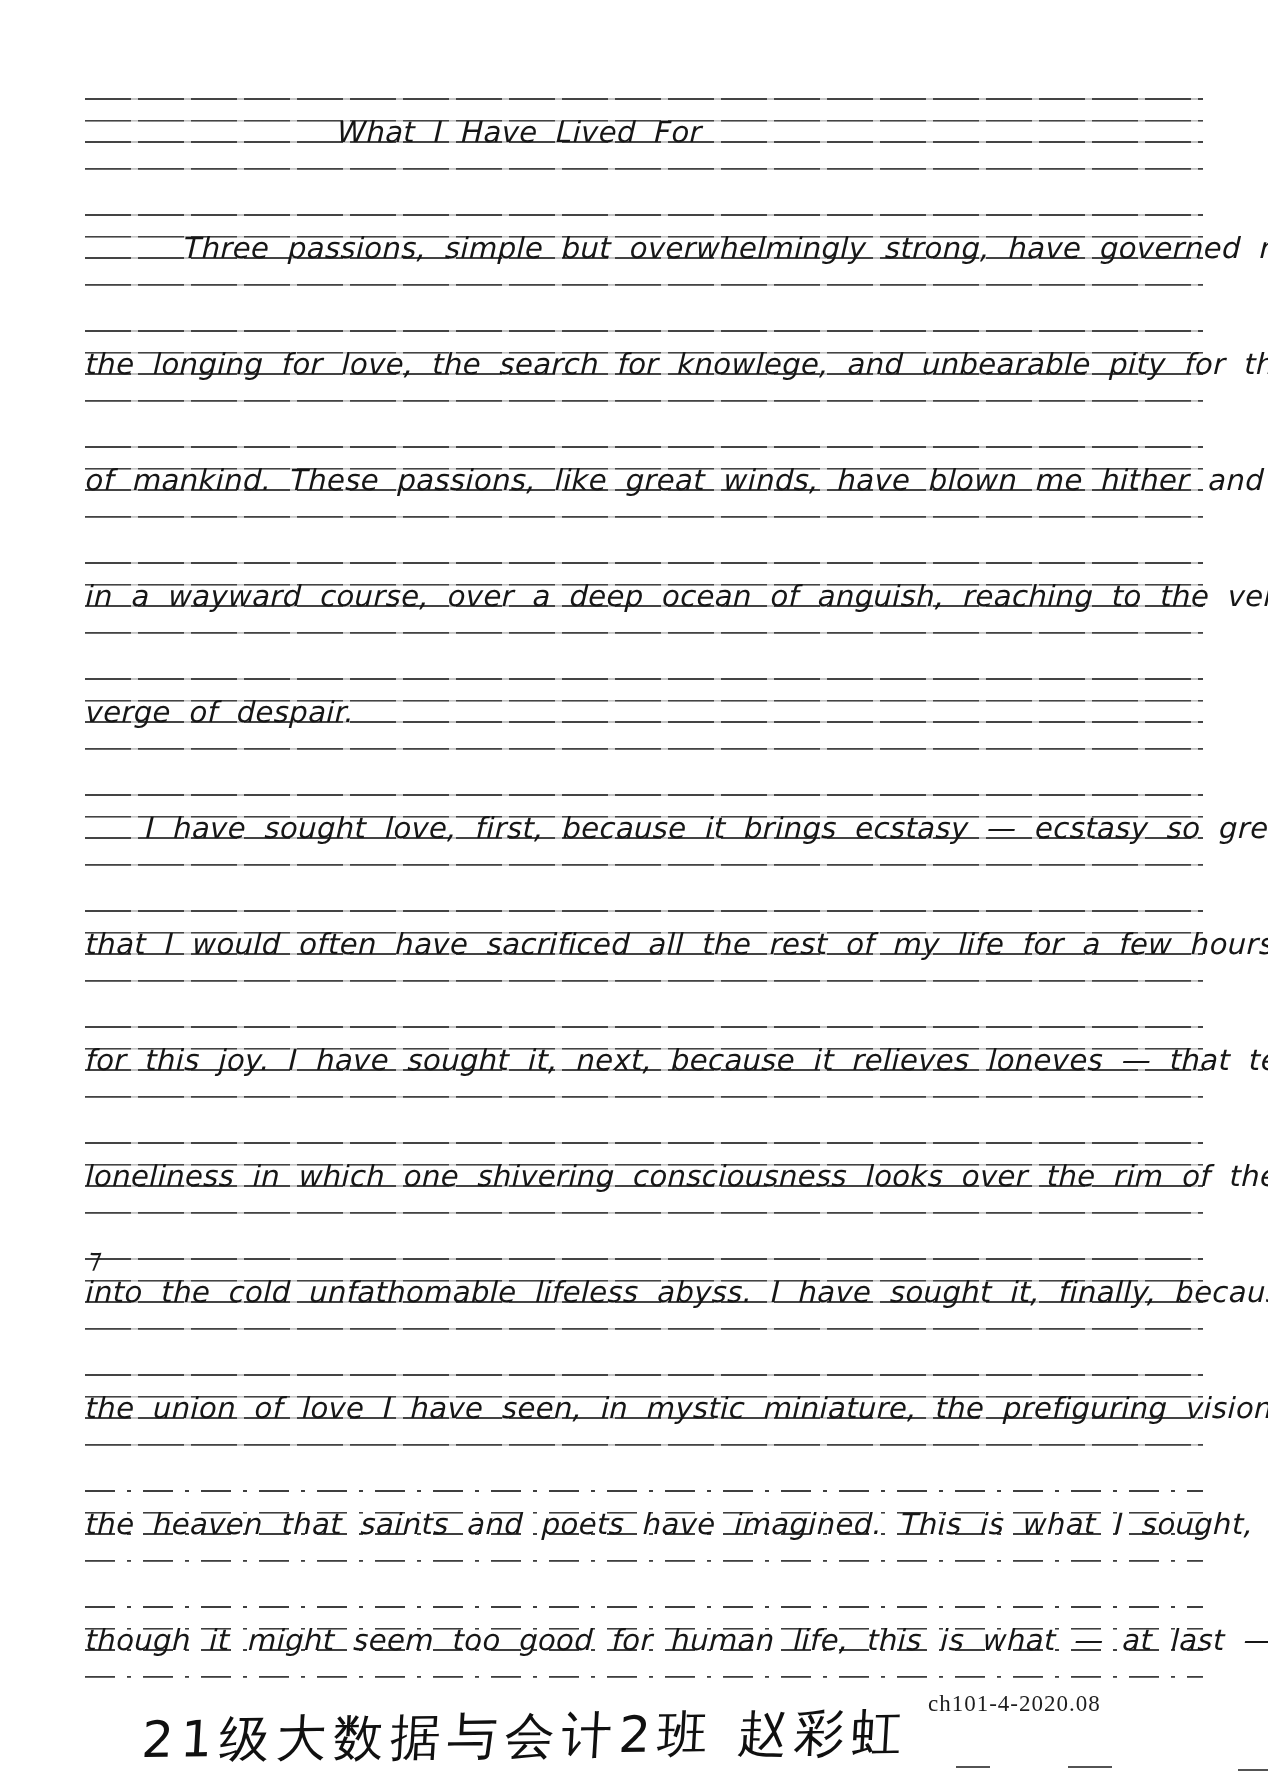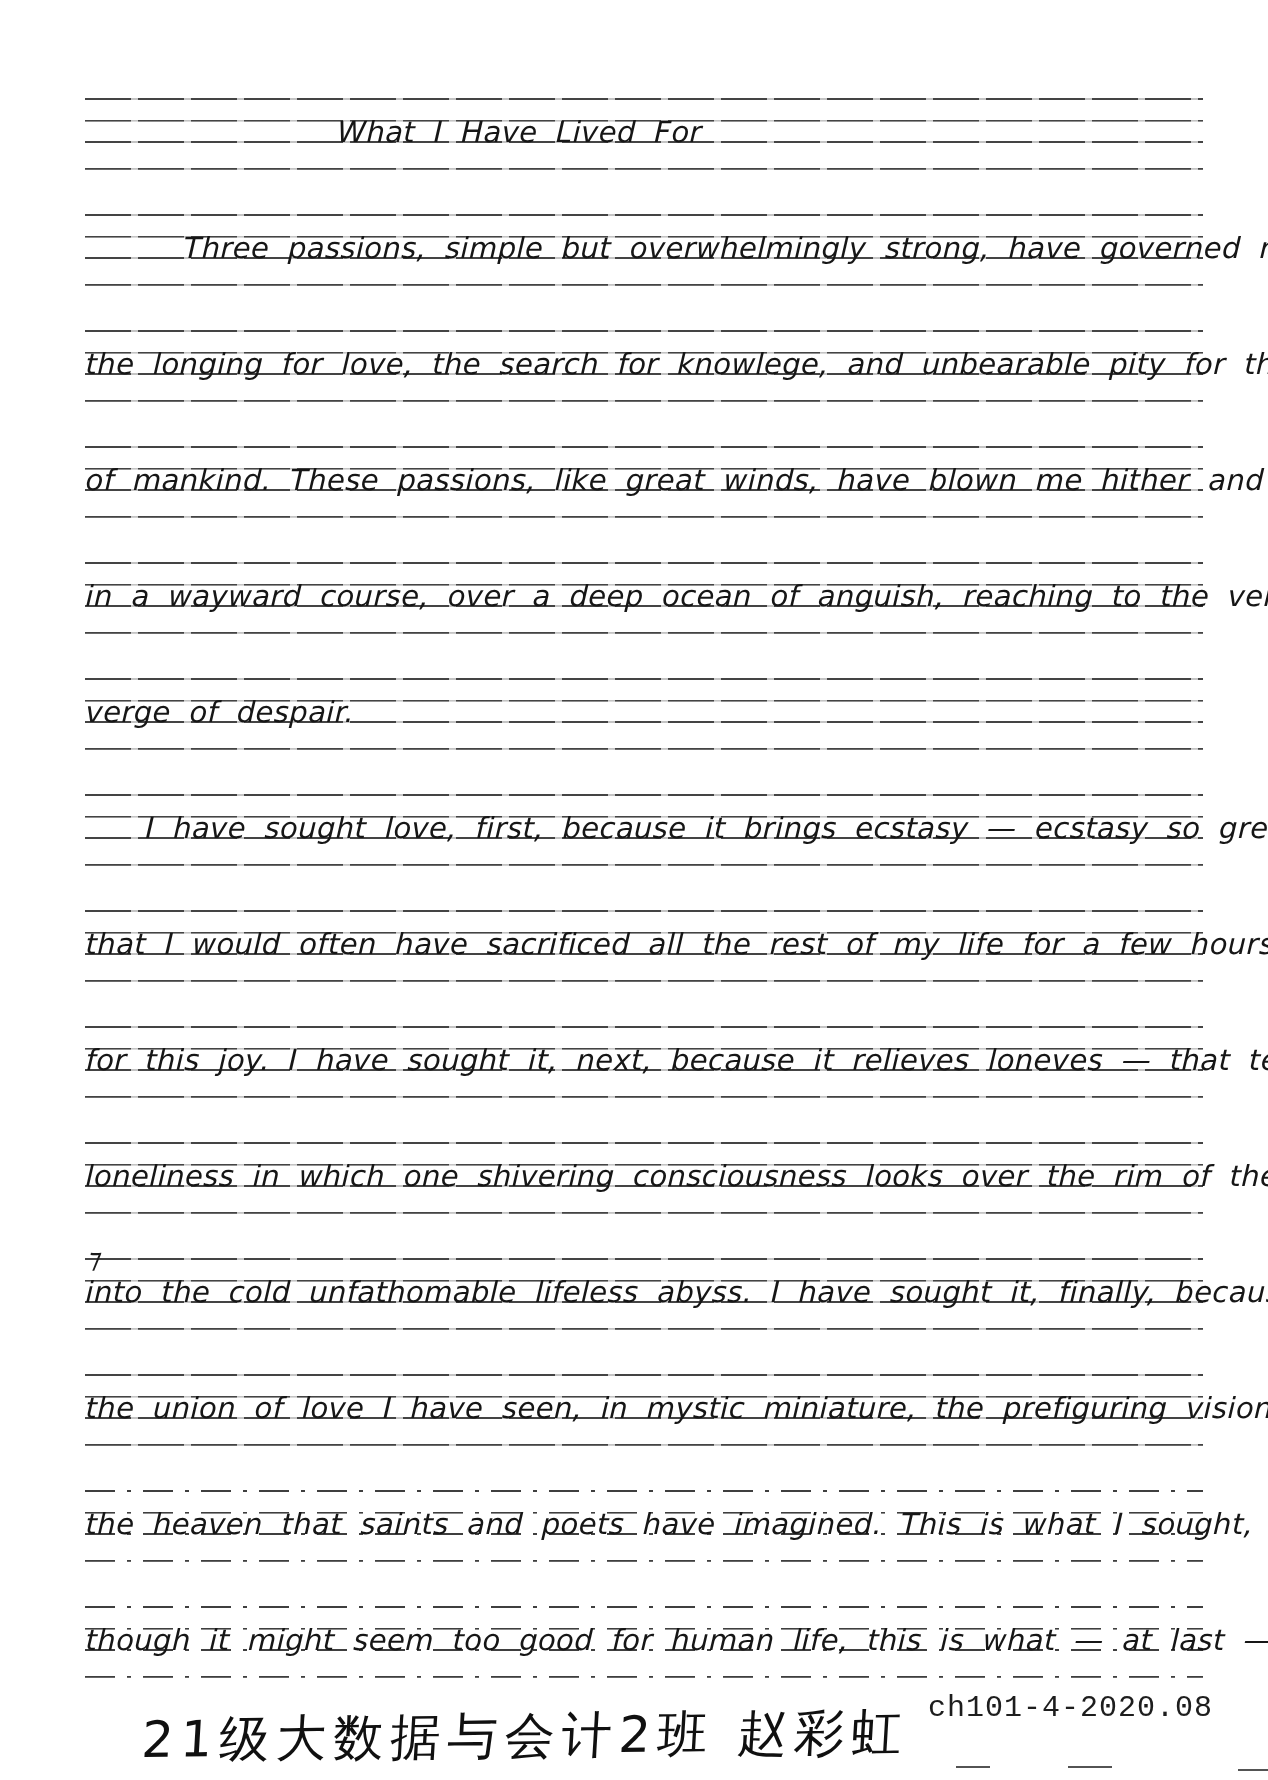--- a/index.html
+++ b/index.html
@@ -64,22 +64,22 @@
     right: 250px;
     text-align: center;
   }
   .row.indent-lg .hw { left: 98px; }
   .row.indent-sm .hw { left: 60px; }
   
   .code {
     position: absolute;
     left: 928px;
     top: 1691px;
-    font-family: Liberation Mono, monospace;
-    font-size: 30px;
+    font-family: Liberation Serif, serif;
+    font-size: 23px;
     letter-spacing: 1px;
     color: #1d1d1d;
   }
   .signature {
     position: absolute;
     left: 142px;
     top: 1703px;
     font-family: "DejaVu Sans", sans-serif;
     font-size: 50px;
     letter-spacing: 7px;

